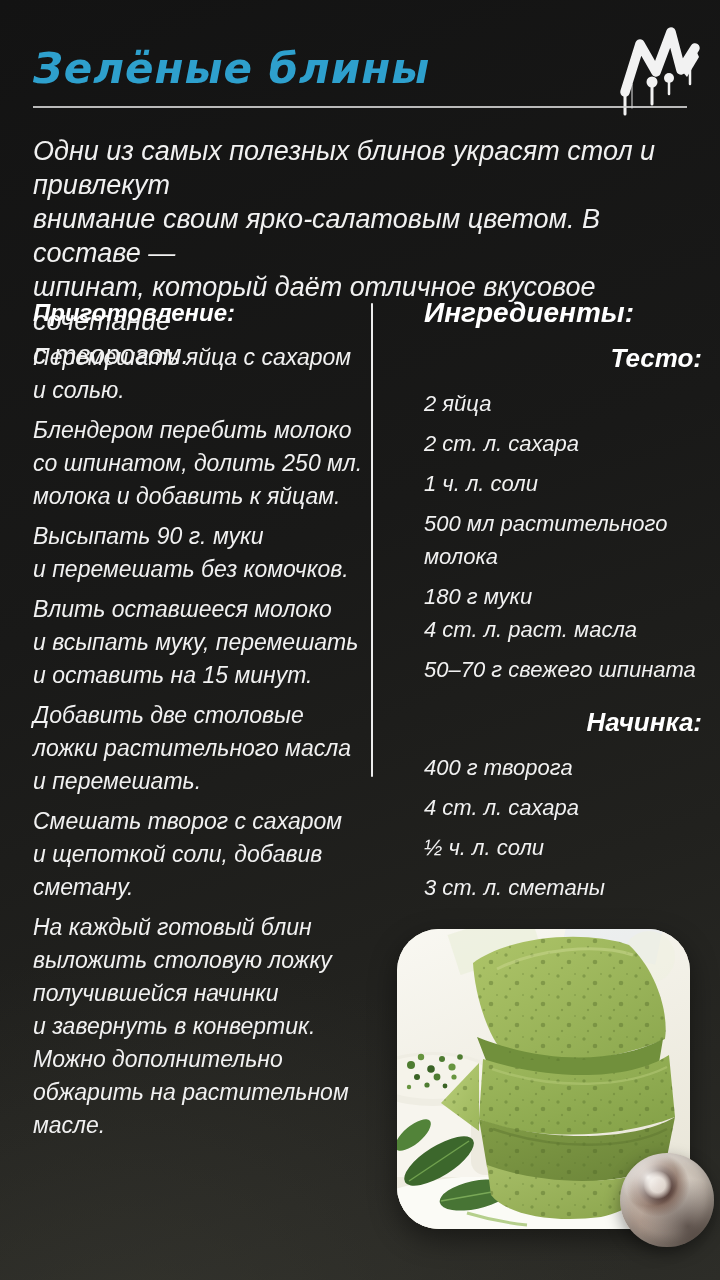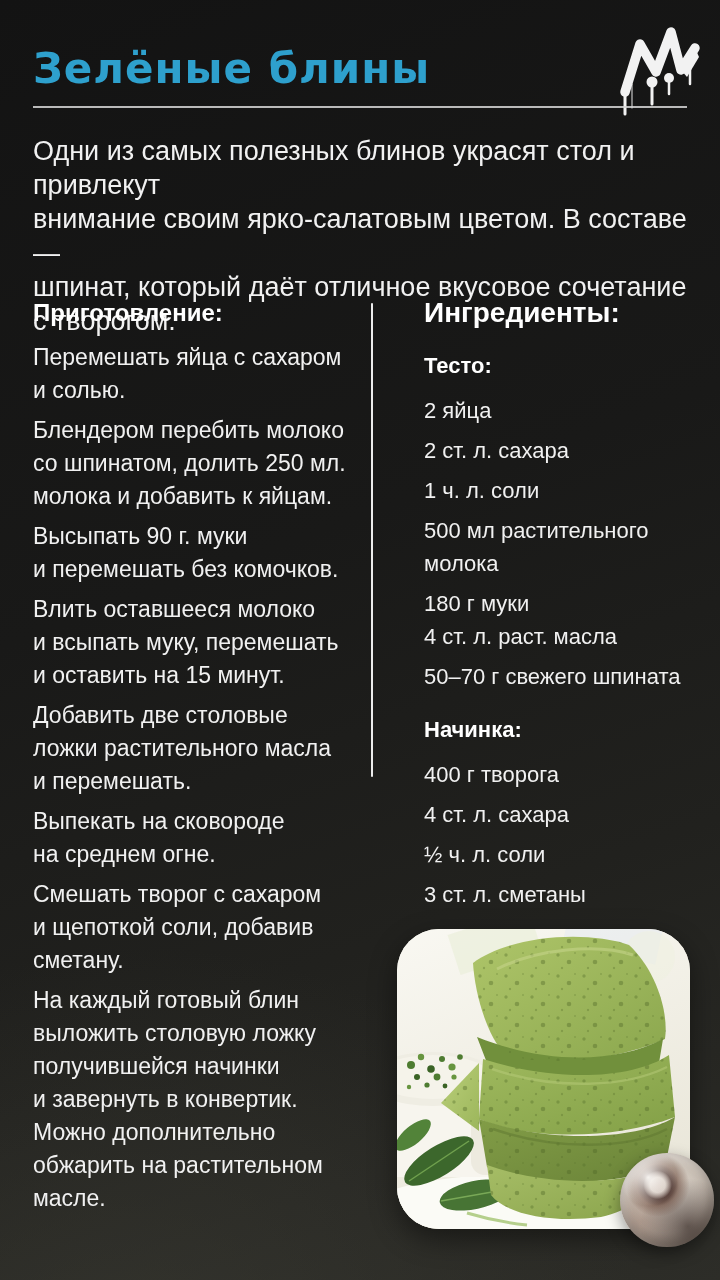--- a/index.html
+++ b/index.html
@@ -3,40 +3,41 @@
 <meta charset="utf-8">
 <style>
   html,body{margin:0;padding:0;background:#111;}
   .page{
     position:relative;width:720px;height:1280px;overflow:hidden;
     background:
       radial-gradient(120% 60% at 20% 110%, rgba(62,62,54,.55) 0%, rgba(62,62,54,0) 60%),
       linear-gradient(160deg,#131313 0%,#191918 42%,#21211e 70%,#2d2d28 100%);
     font-family:"Liberation Sans","DejaVu Sans",sans-serif;
     color:#f1f1f1;
+    font-style:italic;
     -webkit-font-smoothing:antialiased;
   }
   .title{
     position:absolute;left:33px;top:44px;margin:0;
     font-family:"DejaVu Sans","Liberation Sans",sans-serif;
     font-weight:bold;font-size:42px;letter-spacing:1px;color:#2ea0cd;
   }
   .rule{position:absolute;left:33px;top:106px;width:654px;height:2px;background:#d7d7d7;opacity:.85;}
   .intro{
     position:absolute;left:33px;top:134px;width:664px;margin:0;
     font-size:27px;line-height:34px;white-space:pre-line;color:#f1f1f1;
   }
   .logo{position:absolute;left:598px;top:20px;width:105px;height:112px;}
   .prep{position:absolute;left:33px;top:296px;width:344px;}
   .prep h2{margin:0 0 12px;font-size:24px;line-height:33px;font-weight:bold;color:#fff;}
   .step{margin:0 0 7px;font-size:23px;line-height:33px;white-space:pre-line;}
   .vdiv{position:absolute;left:371px;top:303px;width:2px;height:474px;background:#ececec;border-radius:1px;}
   .ingr{position:absolute;left:424px;top:296px;width:278px;}
-  .ingr h2{margin:0 0 20px;font-size:28px;line-height:33px;font-weight:bold;color:#fff;}
-  .ingr h3{margin:0 0 12px;font-size:22px;line-height:33px;font-weight:bold;color:#fff;}
+  .ingr h2{margin:0 0 13px;font-size:28px;line-height:33px;font-weight:bold;color:#fff;}
+  .ingr h3{margin:0 0 12px;font-size:26px;line-height:33px;font-weight:bold;color:#fff;text-align:right;}
   .ingr h3.filling{margin-top:20px;}
   .item{margin:0 0 7px;font-size:22px;line-height:33px;white-space:pre-line;}
   .item.tight{margin-bottom:0;}
   .photo{
     position:absolute;left:397px;top:929px;width:293px;height:300px;
     border-radius:42px;overflow:hidden;
     box-shadow:0 10px 28px rgba(0,0,0,.45), inset 0 0 30px rgba(0,0,0,.12);
     background:#f2f1ea;
   }
   .photo svg{display:block;}
@@ -89,22 +90,20 @@
 со шпинатом, долить 250 мл.
 молока и добавить к яйцам.</p>
     <p class="step">Высыпать 90 г. муки
 и перемешать без комочков.</p>
     <p class="step">Влить оставшееся молоко
 и всыпать муку, перемешать
 и оставить на 15 минут.</p>
     <p class="step">Добавить две столовые
 ложки растительного масла
 и перемешать.</p>
-    <p class="step">Выпекать на сковороде
-на среднем огне.</p>
     <p class="step">Смешать творог с сахаром
 и щепоткой соли, добавив
 сметану.</p>
     <p class="step">На каждый готовый блин
 выложить столовую ложку
 получившейся начинки
 и завернуть в конвертик.
 Можно дополнительно
 обжарить на растительном
 масле.</p>

